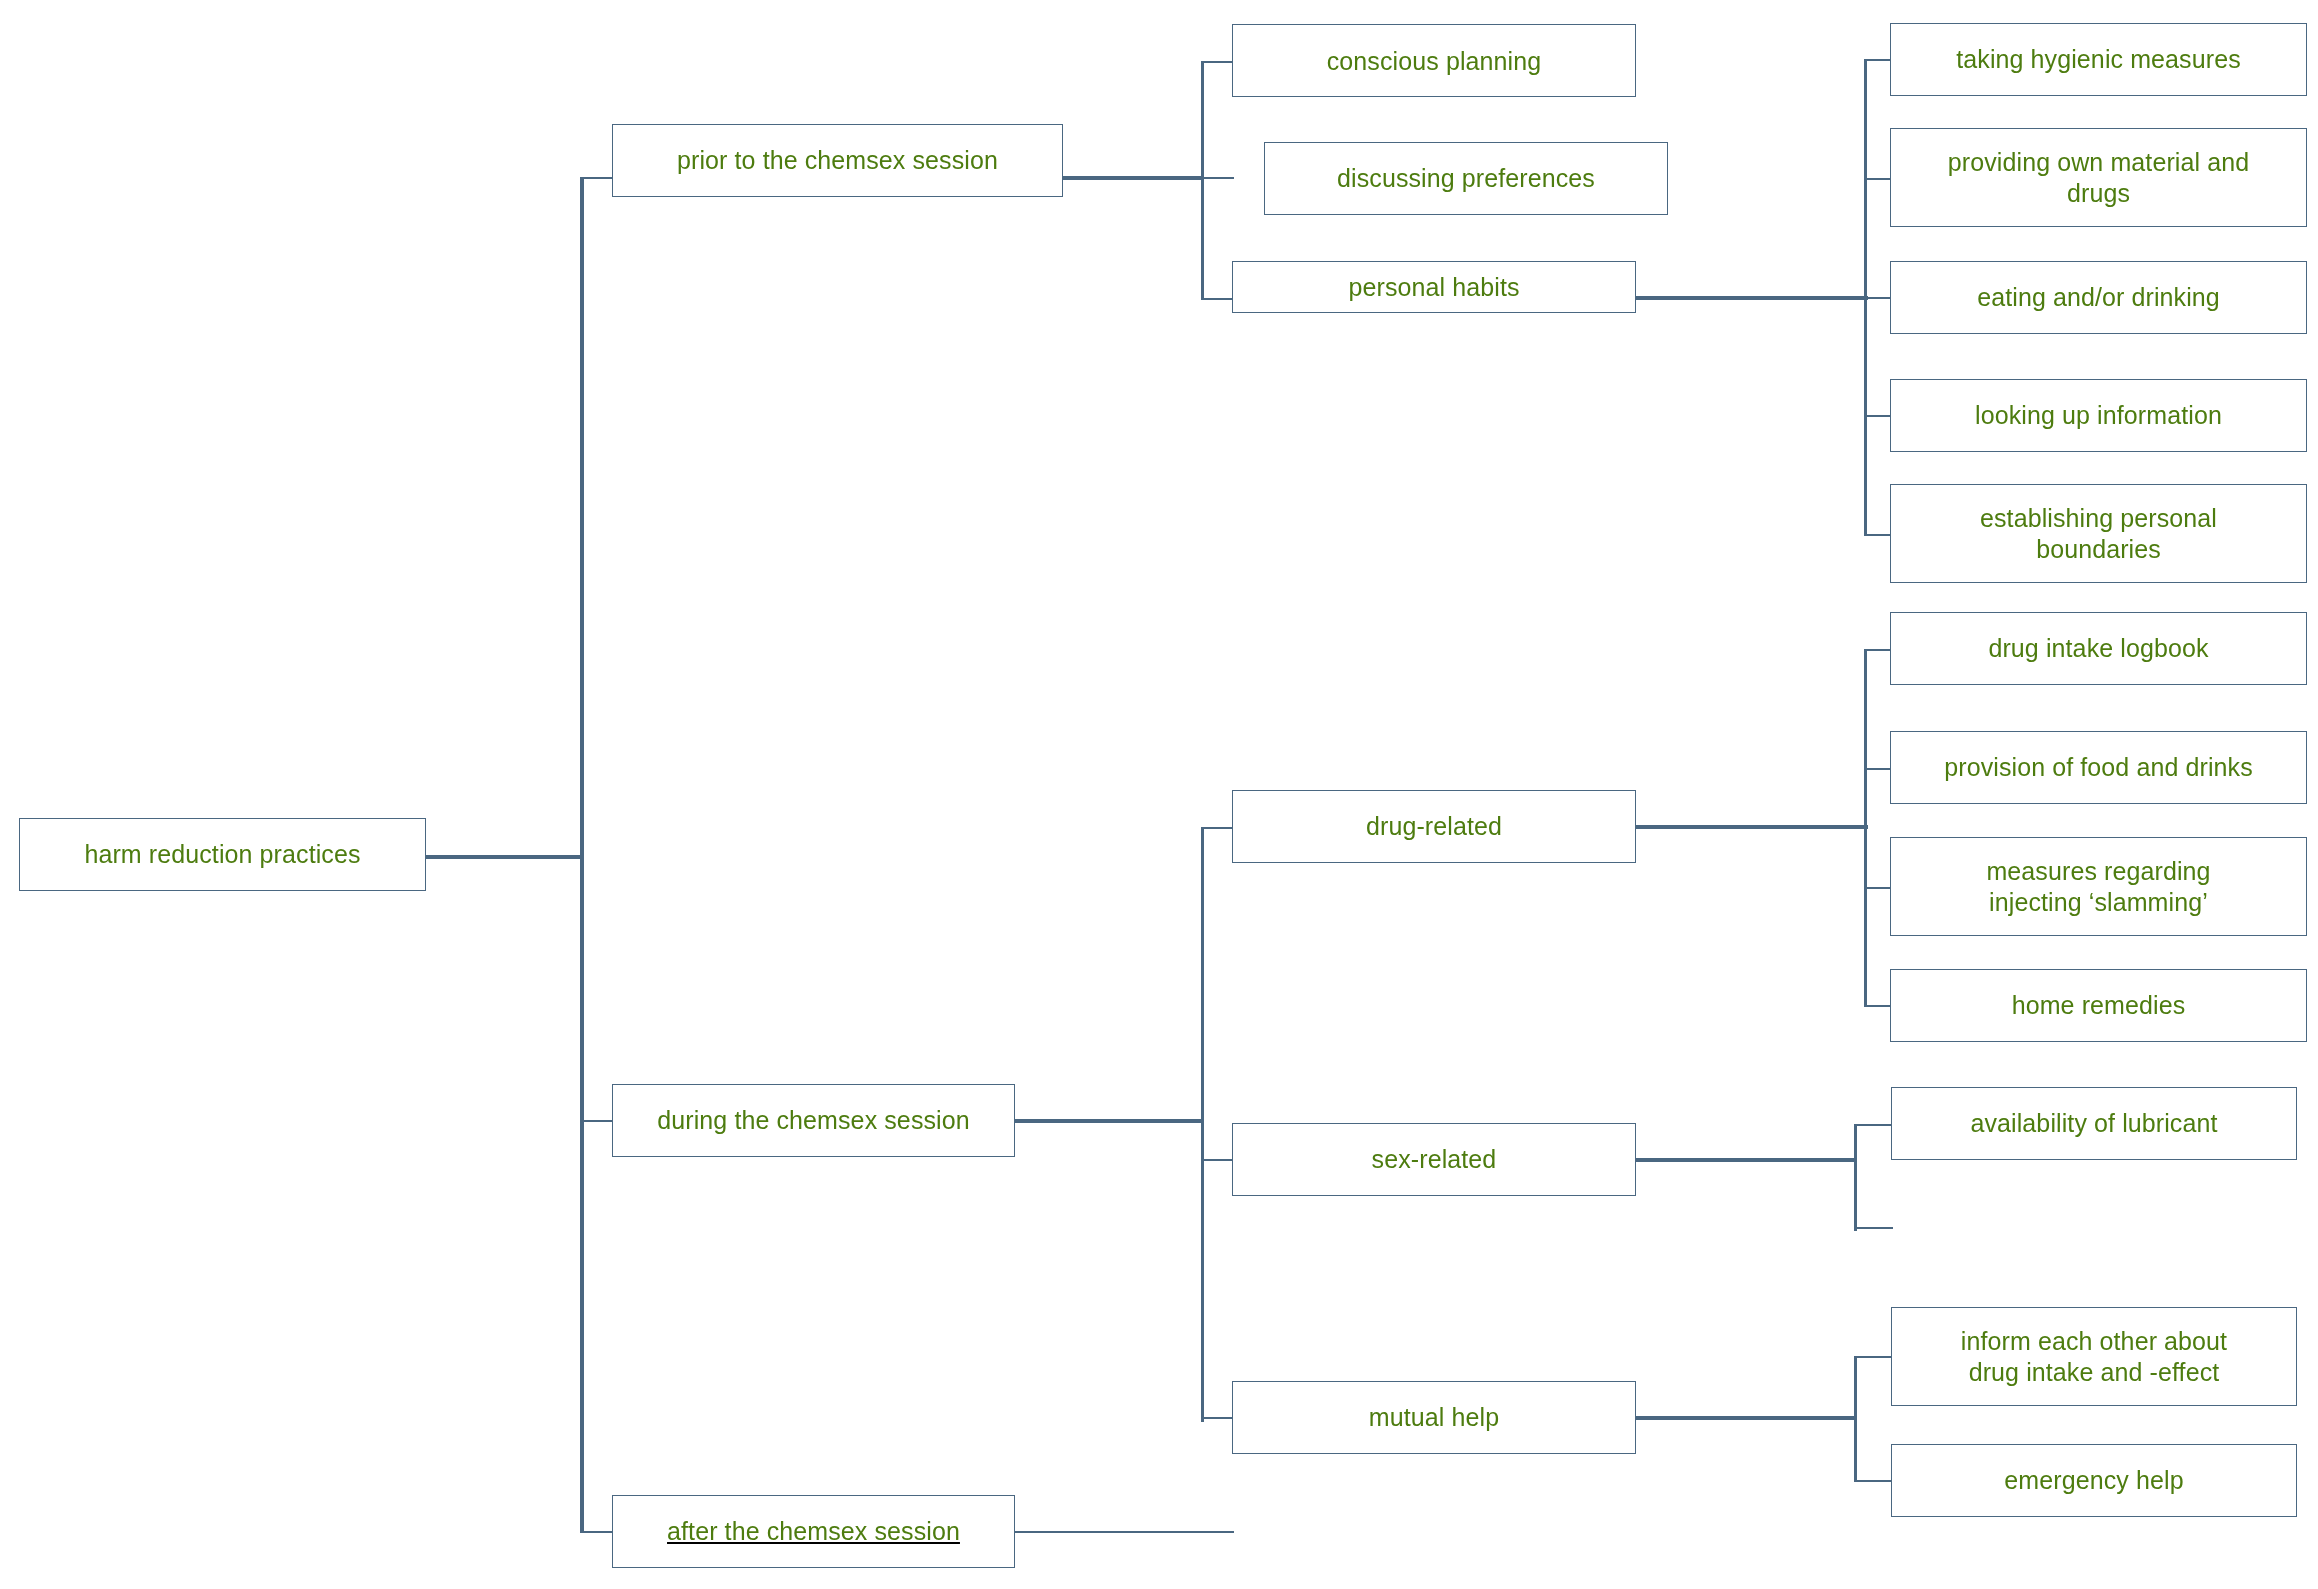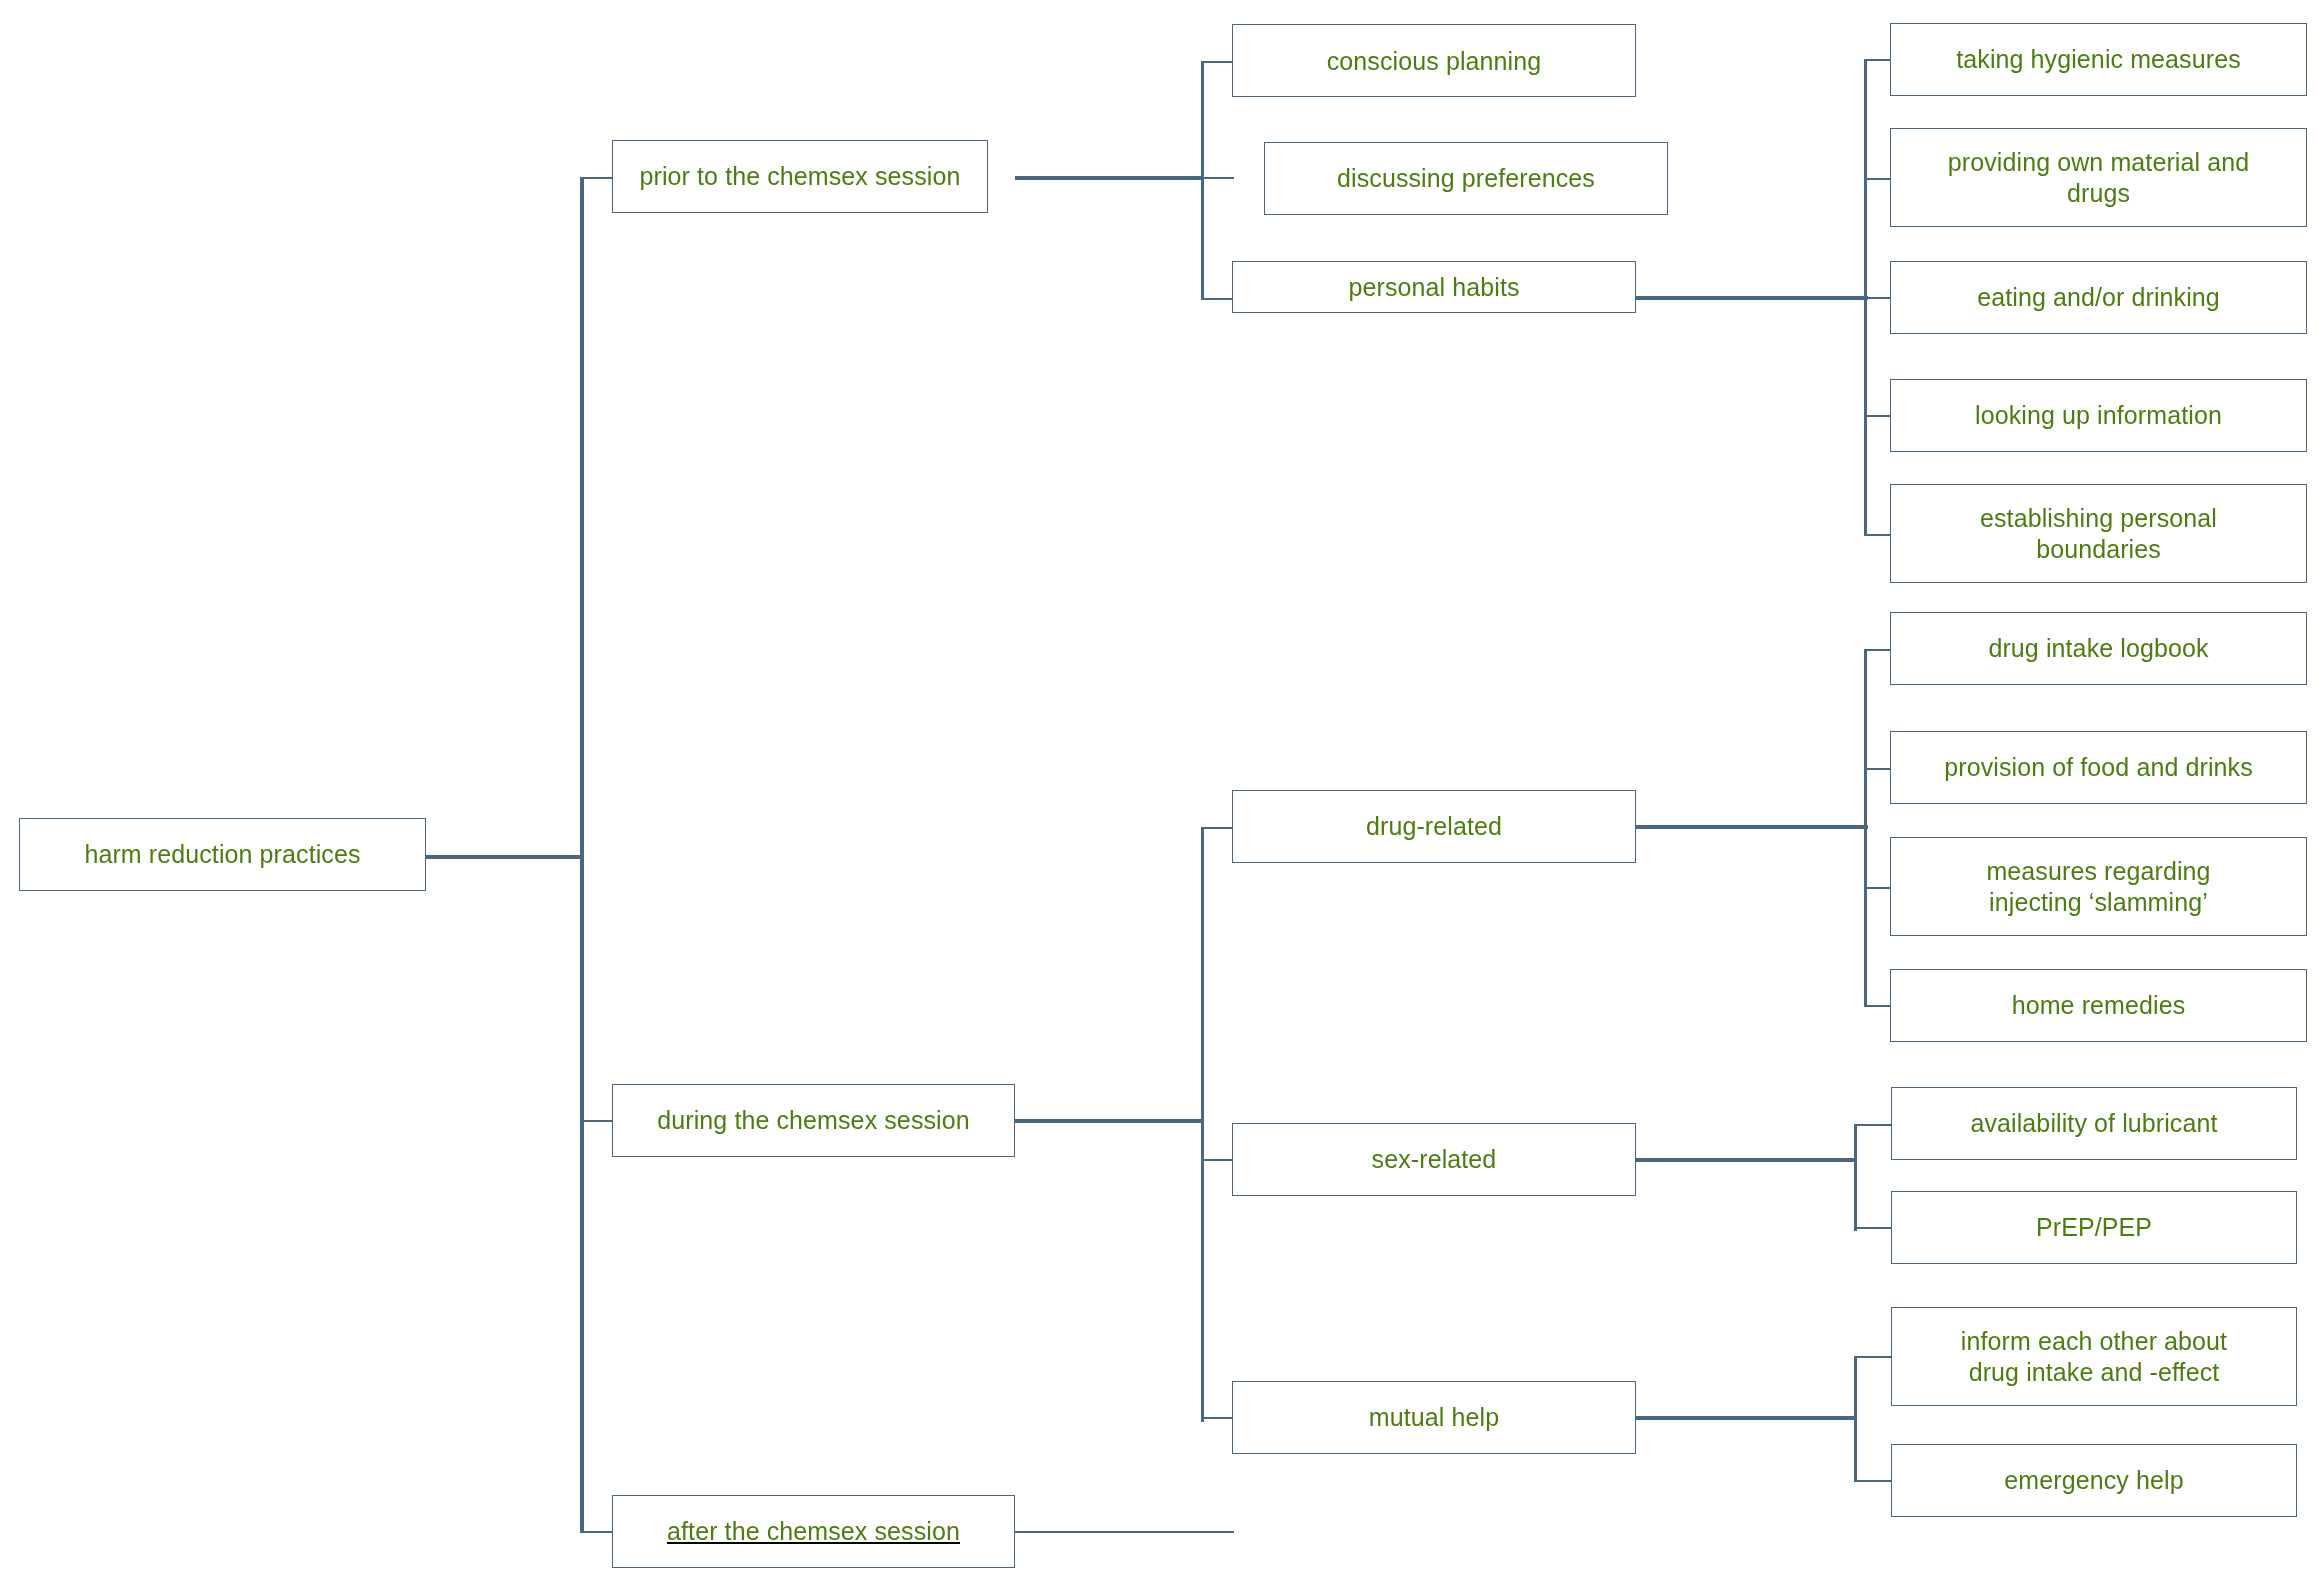--- a/index.html
+++ b/index.html
@@ -108,21 +108,21 @@
   <div class="vline" style="left:1854px; top:1357px; width:2.5px; height:125px;"></div>
   <div class="hline" style="left:1854px; top:1356px; width:39px;"></div>
   <div class="hline" style="left:1854px; top:1480px; width:39px;"></div>
 
   <div class="hline" style="left:1015px; top:1531px; width:219px;"></div>
 
   <div class="node root" style="left:19px; top:818px; width:407px; height:73px;">
     <span class="label">harm reduction practices</span>
   </div>
 
-  <div class="node l2" style="left:612px; top:140px; width:376px; height:73px;">
+  <div class="node l2" style="left:612px; top:124px; width:451px; height:73px;">
     <span class="label">prior to the chemsex session</span>
   </div>
 
   <div class="node l2" style="left:612px; top:1084px; width:403px; height:73px;">
     <span class="label">during the chemsex session</span>
   </div>
 
   <div class="node l2" style="left:612px; top:1495px; width:403px; height:73px;text-decoration:underline;">
     <span class="label">after the chemsex session</span>
   </div>
@@ -187,23 +187,20 @@
   </div>
 
   <div class="node l4" style="left:1890px; top:969px; width:417px; height:73px;">
     <span class="label">home remedies</span>
   </div>
 
   <div class="node l4" style="left:1891px; top:1087px; width:406px; height:73px;">
     <span class="label">availability of lubricant</span>
   </div>
 
-  <div class="node l4" style="left:1891px; top:1191px; width:406px; height:73px;">
-    <span class="label">PrEP/PEP</span>
-  </div>
 
   <div class="node l4" style="left:1891px; top:1307px; width:406px; height:99px;">
     <span class="label">inform each other about
 drug intake and -effect</span>
   </div>
 
   <div class="node l4" style="left:1891px; top:1444px; width:406px; height:73px;">
     <span class="label">emergency help</span>
   </div>
 

